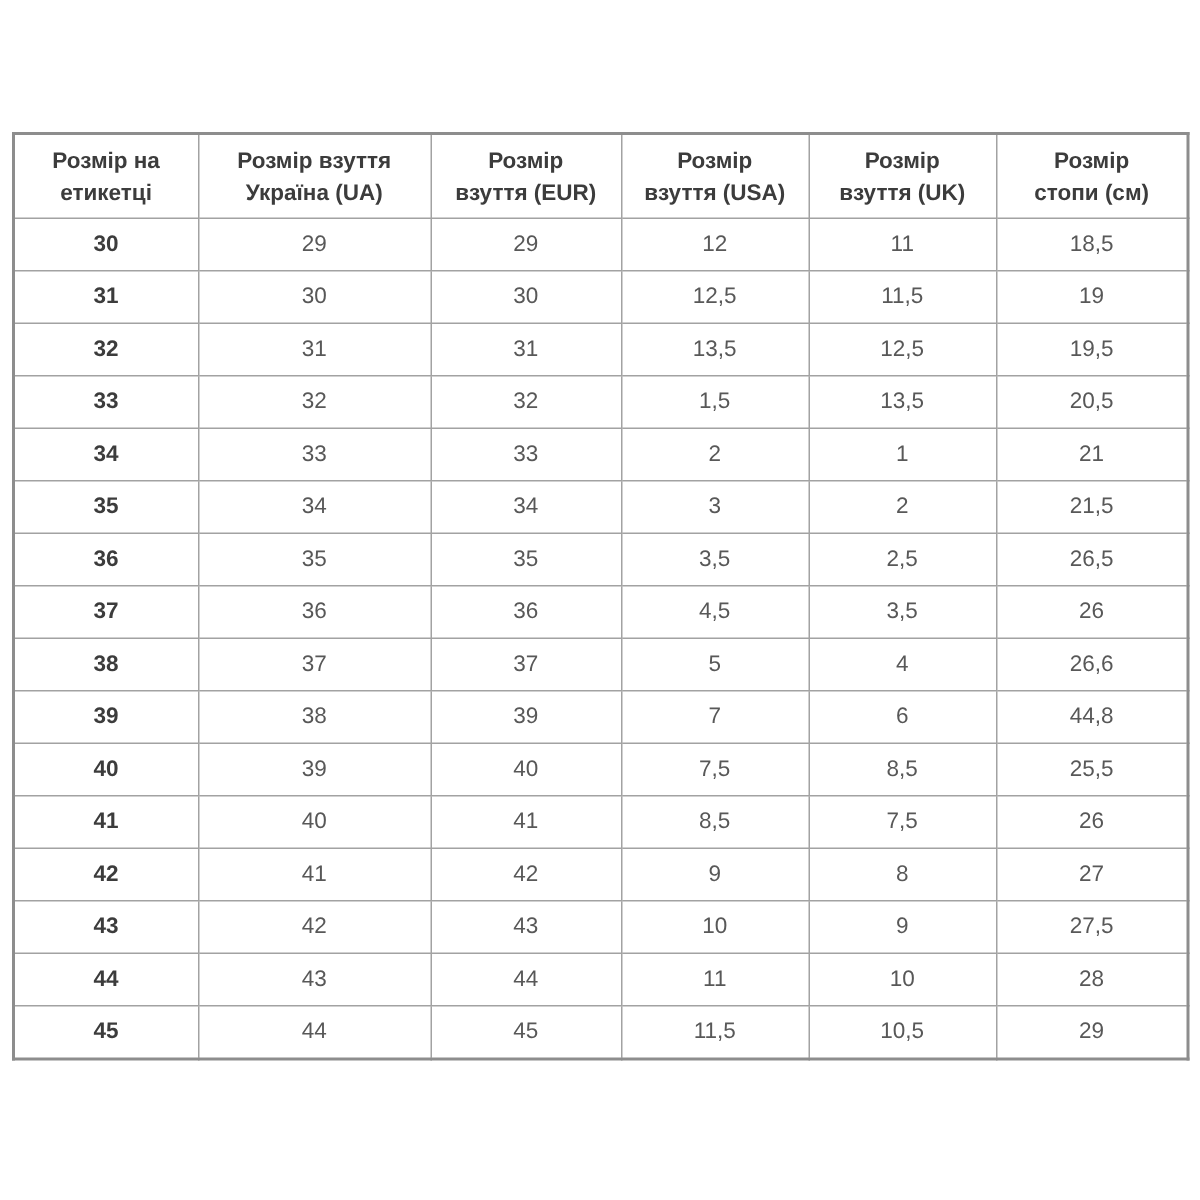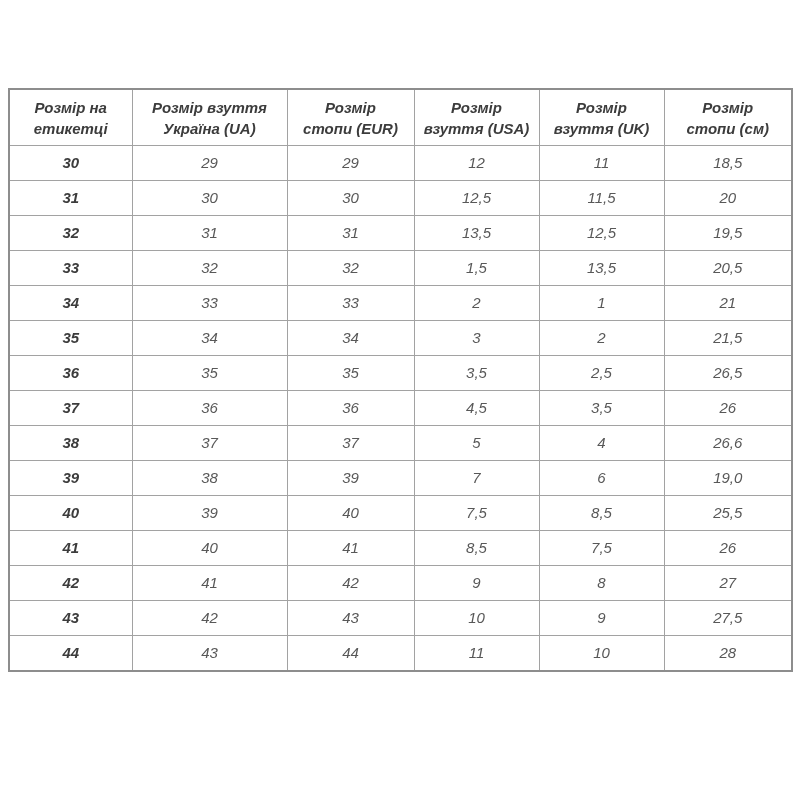--- a/index.html
+++ b/index.html
@@ -16,21 +16,20 @@
   }
   .size-table {
     position: absolute;
     left: 8px;
     top: 88px;
     border-collapse: collapse;
     table-layout: fixed;
     width: 783px;
     border: 2px solid #8d8d8d;
     background: #ffffff;
-    font-style: italic;
   }
   .size-table th,
   .size-table td {
     border: 1px solid #a2a2a2;
     text-align: center;
     vertical-align: middle;
     padding: 0 4px;
     background: #ffffff;
   }
   .size-table th {
@@ -72,21 +71,21 @@
         <th>
           <span class="hline">Розмір на</span>
           <span class="hline">етикетці</span>
         </th>
         <th>
           <span class="hline">Розмір взуття</span>
           <span class="hline">Україна (UA)</span>
         </th>
         <th>
           <span class="hline">Розмір</span>
-          <span class="hline">стопи (EUR)</span>
+          <span class="hline">взуття (EUR)</span>
         </th>
         <th>
           <span class="hline">Розмір</span>
           <span class="hline">взуття (USA)</span>
         </th>
         <th>
           <span class="hline">Розмір</span>
           <span class="hline">взуття (UK)</span>
         </th>
         <th>
@@ -103,21 +102,21 @@
         <td>12</td>
         <td>11</td>
         <td>18,5</td>
       </tr>
       <tr>
         <td class="label-col">31</td>
         <td>30</td>
         <td>30</td>
         <td>12,5</td>
         <td>11,5</td>
-        <td>20</td>
+        <td>19</td>
       </tr>
       <tr>
         <td class="label-col">32</td>
         <td>31</td>
         <td>31</td>
         <td>13,5</td>
         <td>12,5</td>
         <td>19,5</td>
       </tr>
       <tr>
@@ -167,21 +166,21 @@
         <td>5</td>
         <td>4</td>
         <td>26,6</td>
       </tr>
       <tr>
         <td class="label-col">39</td>
         <td>38</td>
         <td>39</td>
         <td>7</td>
         <td>6</td>
-        <td>19,0</td>
+        <td>44,8</td>
       </tr>
       <tr>
         <td class="label-col">40</td>
         <td>39</td>
         <td>40</td>
         <td>7,5</td>
         <td>8,5</td>
         <td>25,5</td>
       </tr>
       <tr>
@@ -209,14 +208,22 @@
         <td>27,5</td>
       </tr>
       <tr>
         <td class="label-col">44</td>
         <td>43</td>
         <td>44</td>
         <td>11</td>
         <td>10</td>
         <td>28</td>
       </tr>
+      <tr>
+        <td class="label-col">45</td>
+        <td>44</td>
+        <td>45</td>
+        <td>11,5</td>
+        <td>10,5</td>
+        <td>29</td>
+      </tr>
     </tbody>
 </table>
 
 </body></html>

